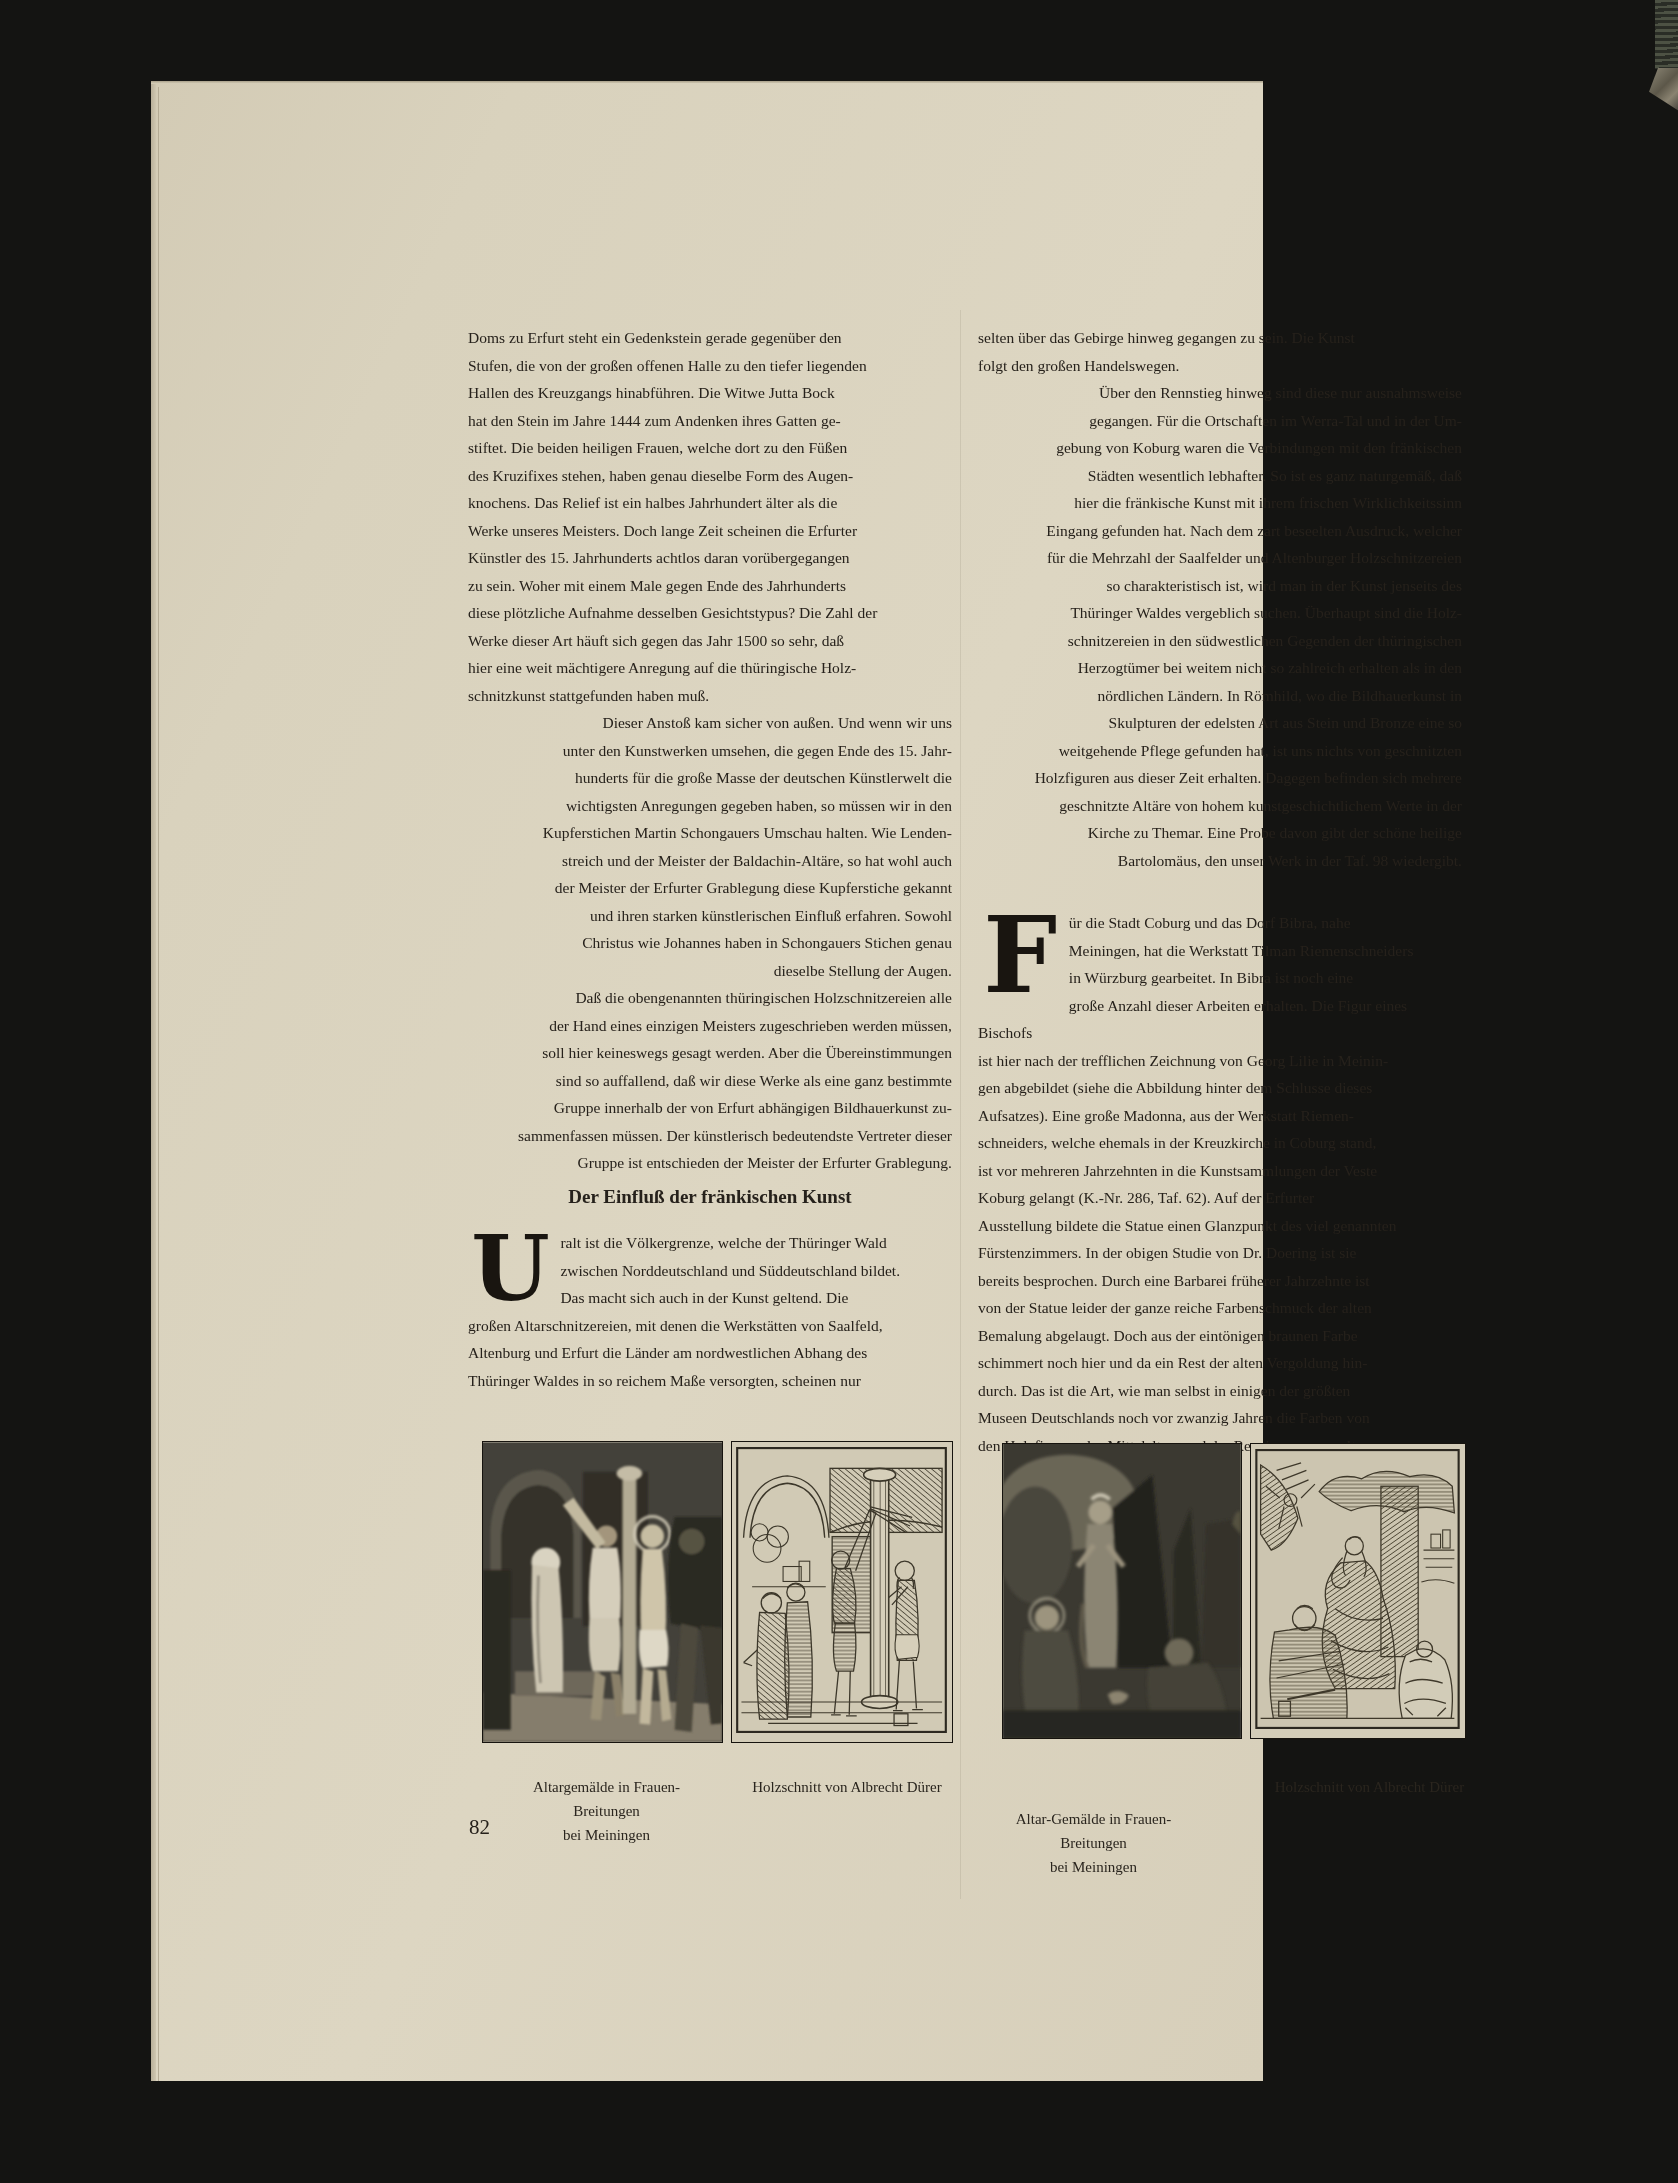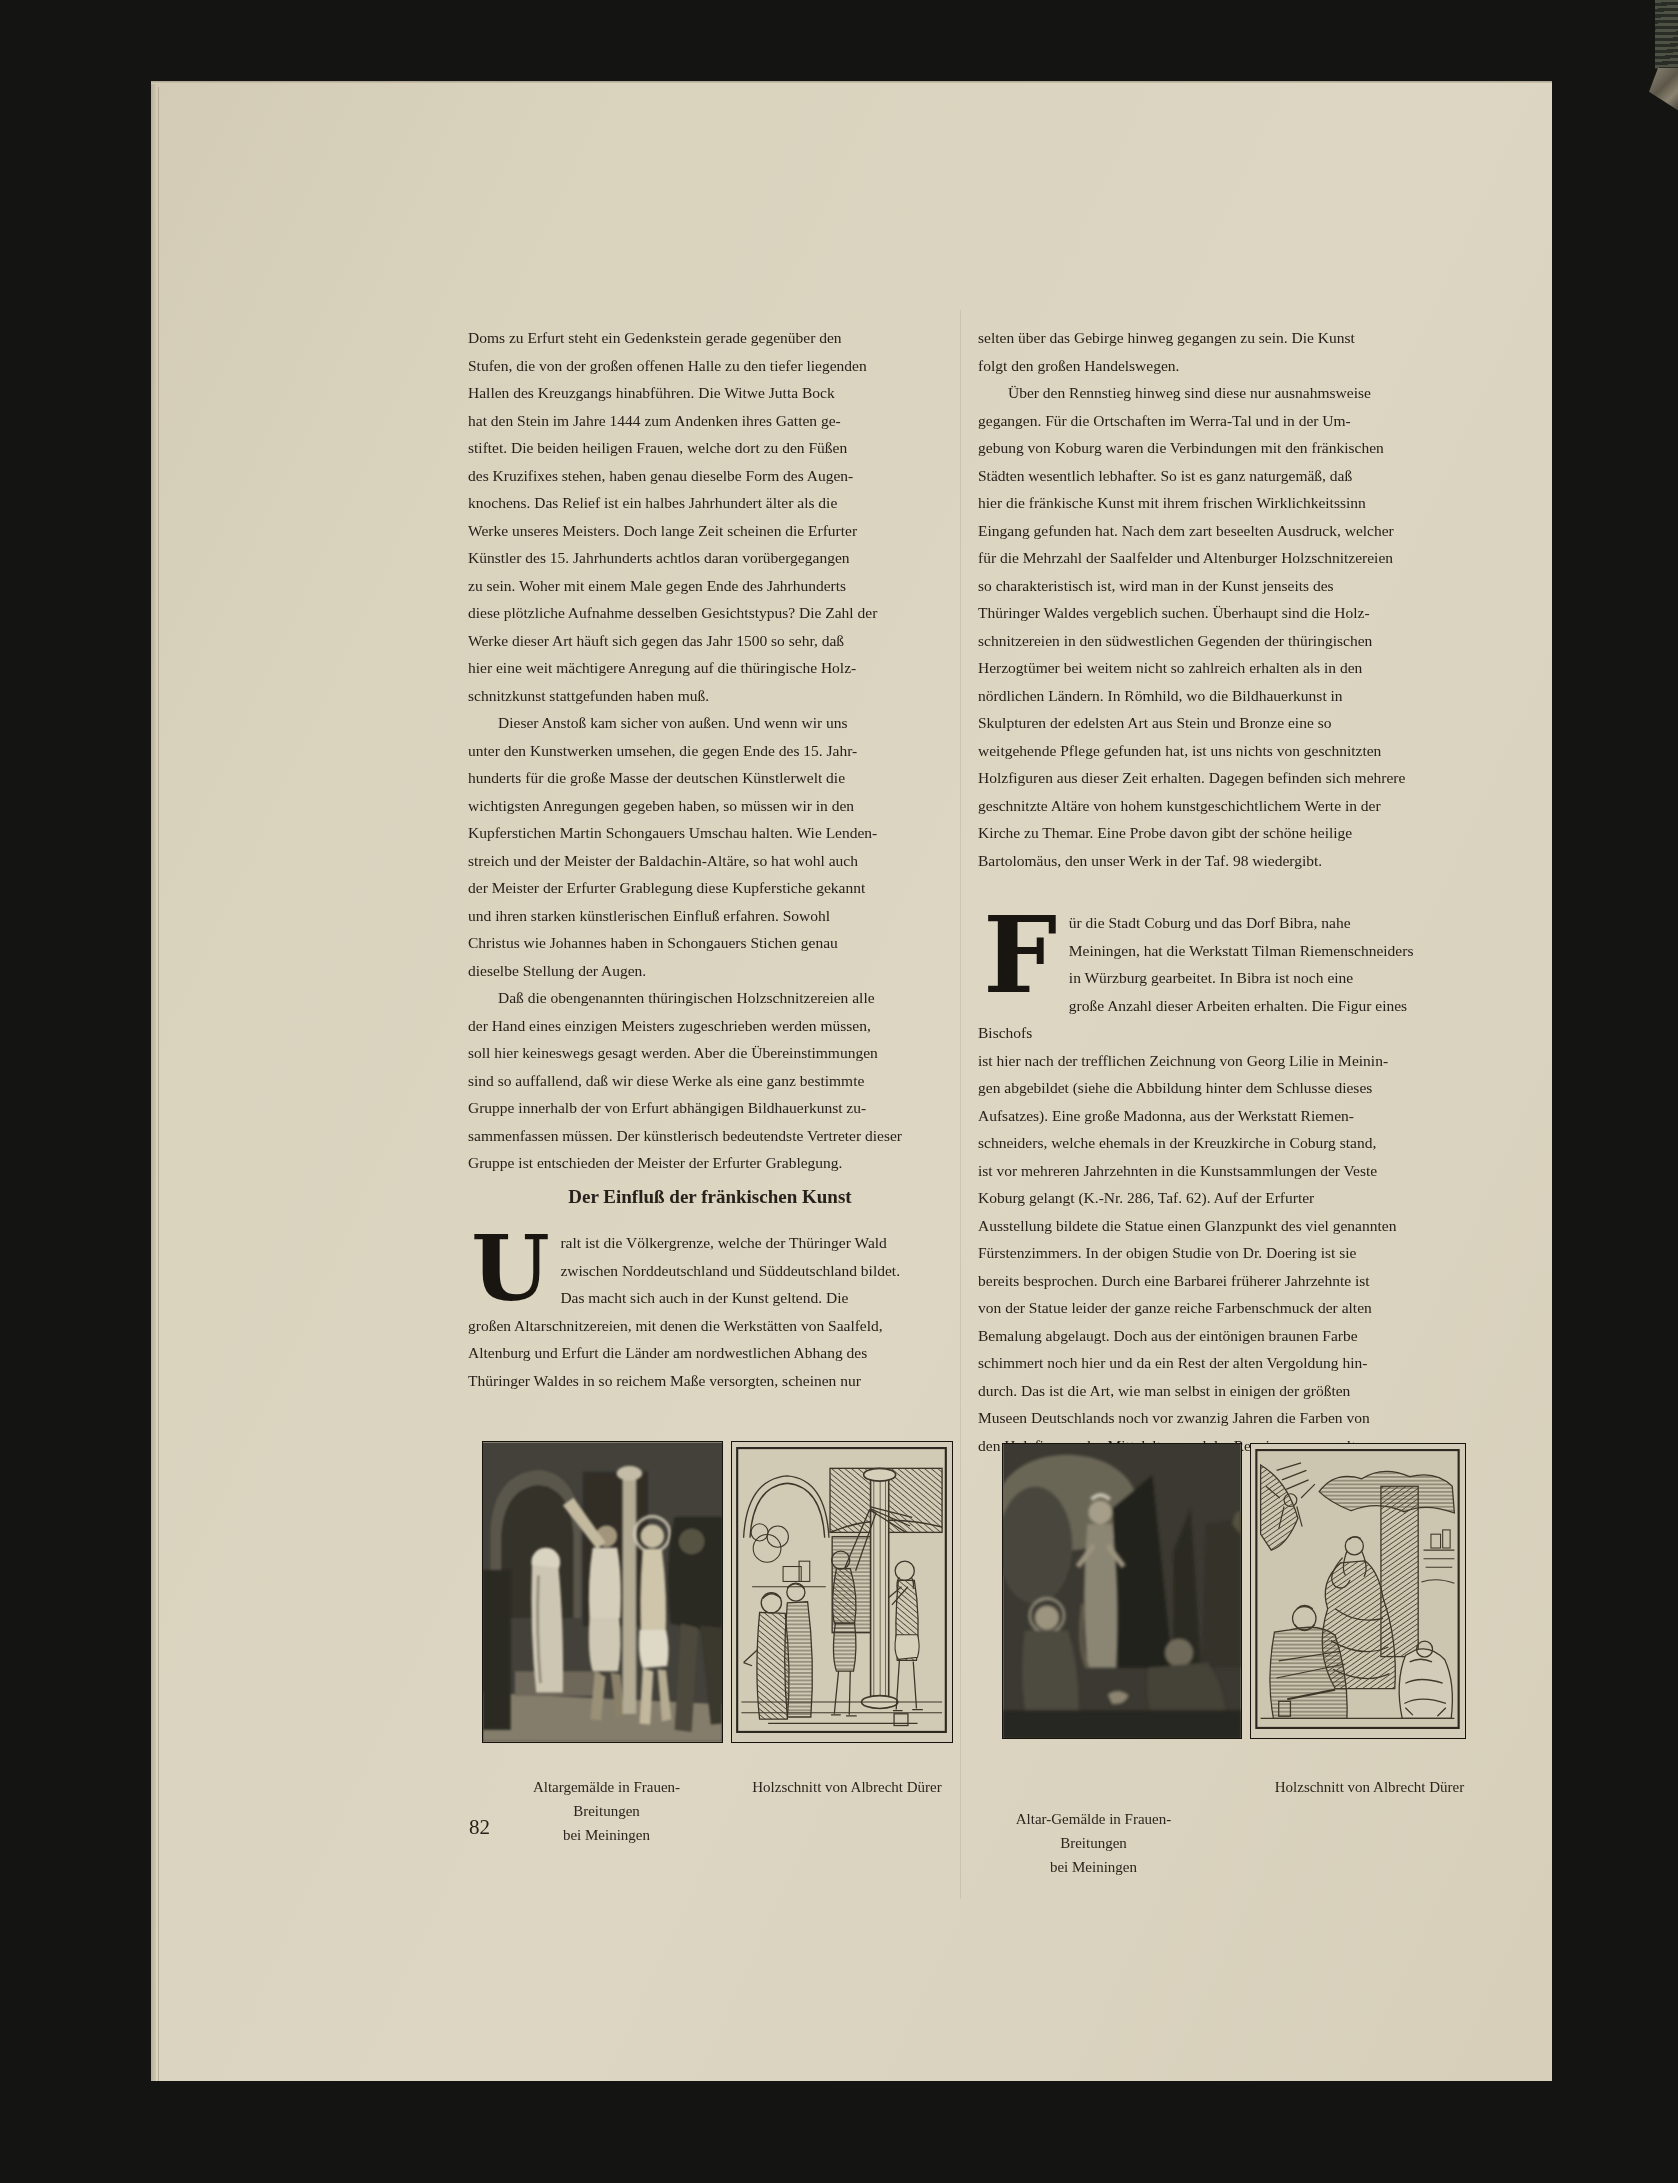--- a/index.html
+++ b/index.html
@@ -8,37 +8,37 @@
 
   
   .corner-art{position:absolute;right:0;top:0;width:24.5px;height:115px;}
   .corner-art .streaks{position:absolute;top:0;right:0;width:24.5px;height:69px;
       background:repeating-linear-gradient(178deg,#4d5244 0 2.7px,#2a2d26 2.7px 5.9px);}
   .corner-art .marble{position:absolute;top:68px;right:0;width:30px;height:43px;
       background:linear-gradient(135deg,#8e8877 0%,#5c5749 45%,#8a8371 70%,#44403a 100%);
       clip-path:polygon(30% 0,100% 0,100% 100%,0 55%);}
 
   
-  .paper{position:absolute;left:151px;top:81px;width:1401px;height:2000px;
+  .paper{position:absolute;left:151px;top:81px;width:1112px;height:2000px;
       background:linear-gradient(115deg,#d3cbb5 0%,#d9d2bd 18%,#ddd6c2 55%,#d7cfba 100%);}
   .page-edge-left{position:absolute;left:0;top:3.2px;width:5.3px;height:1997px;
       background:linear-gradient(90deg,#b9b09a,#cfc7b1);}
   .page-edge-left2{position:absolute;left:7px;top:6.4px;width:1.1px;height:1994px;background:#b4ab95;}
   .page-edge-top{position:absolute;left:0;top:0;width:100%;height:2.1px;
       background:linear-gradient(180deg,#a89f89,#cdc5af);}
   .crease{position:absolute;left:809px;top:229px;width:1.1px;height:1589px;
       background:rgba(70,58,44,0.10);}
 
   
   .col{position:absolute;width:484px;color:#26211b;font-size:15.5px;line-height:27.5px;}
   .col-left{left:317px;top:243px;}
   .col-right{left:827px;top:243px;}
   .para{margin:0;}
   .para .lines{white-space:pre-line;}
-  .para.indent{text-indent:30px;}
+  .para.indent{text-indent:30px;text-align:right;}
   .section-heading{text-align:center;font-size:19px;margin:6px 0 19px 0;color:#26211b;}
 
   .dropcap-para{margin:0;}
   .dropcap{float:left;font-family:"DejaVu Serif",serif;font-weight:bold;color:#191510;
       font-size:90px;line-height:63px;padding:7.5px 10.7px 0 3.2px;}
   .dropcap.tall{font-size:104px;line-height:75px;padding:8.5px 11.7px 0 5.3px;}
 
   
   .fig-pair{position:absolute;display:flex;gap:7.5px;align-items:stretch;}
   .fig-pair-left{left:331px;top:1360px;}

